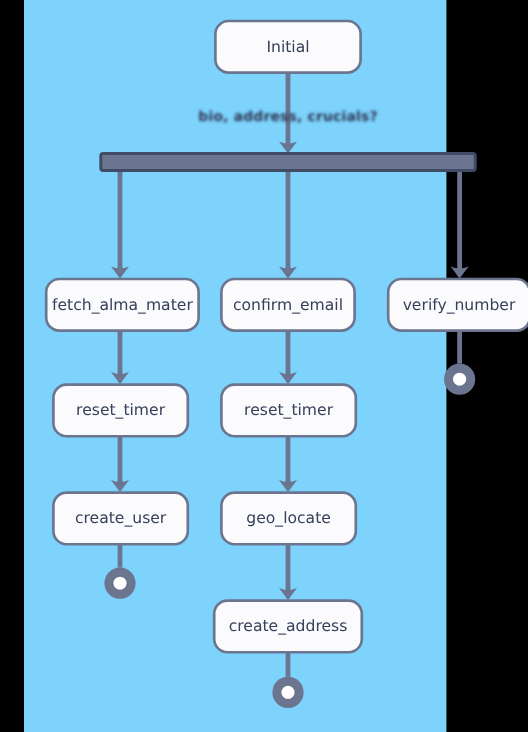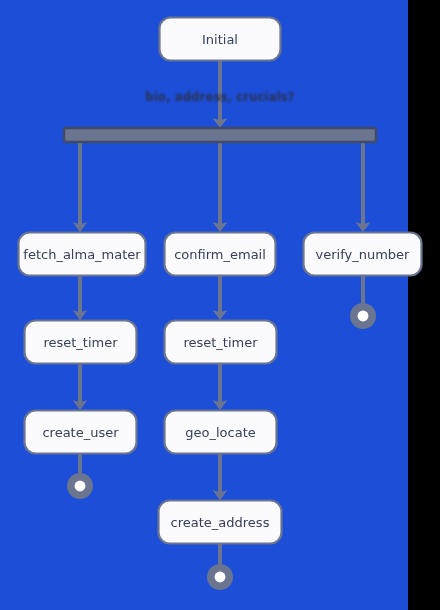--- a/index.html
+++ b/index.html
@@ -9,23 +9,24 @@
     background: #000000;
   }
   body {
     width: 440px;
     height: 610px;
     overflow: hidden;
     font-family: "DejaVu Sans", sans-serif;
   }
   #diagram-canvas {
     position: relative;
-    width: 408px;
+    width: 352px;
     height: 610px;
-    background: #1d4ed8;
+    background: #7dd3fc;
+    margin-left: 20px;
   }
   #diagram-svg {
     position: absolute;
     left: 0;
     top: 0;
     width: 440px;
     height: 610px;
     display: block;
   }
   .node-label {

